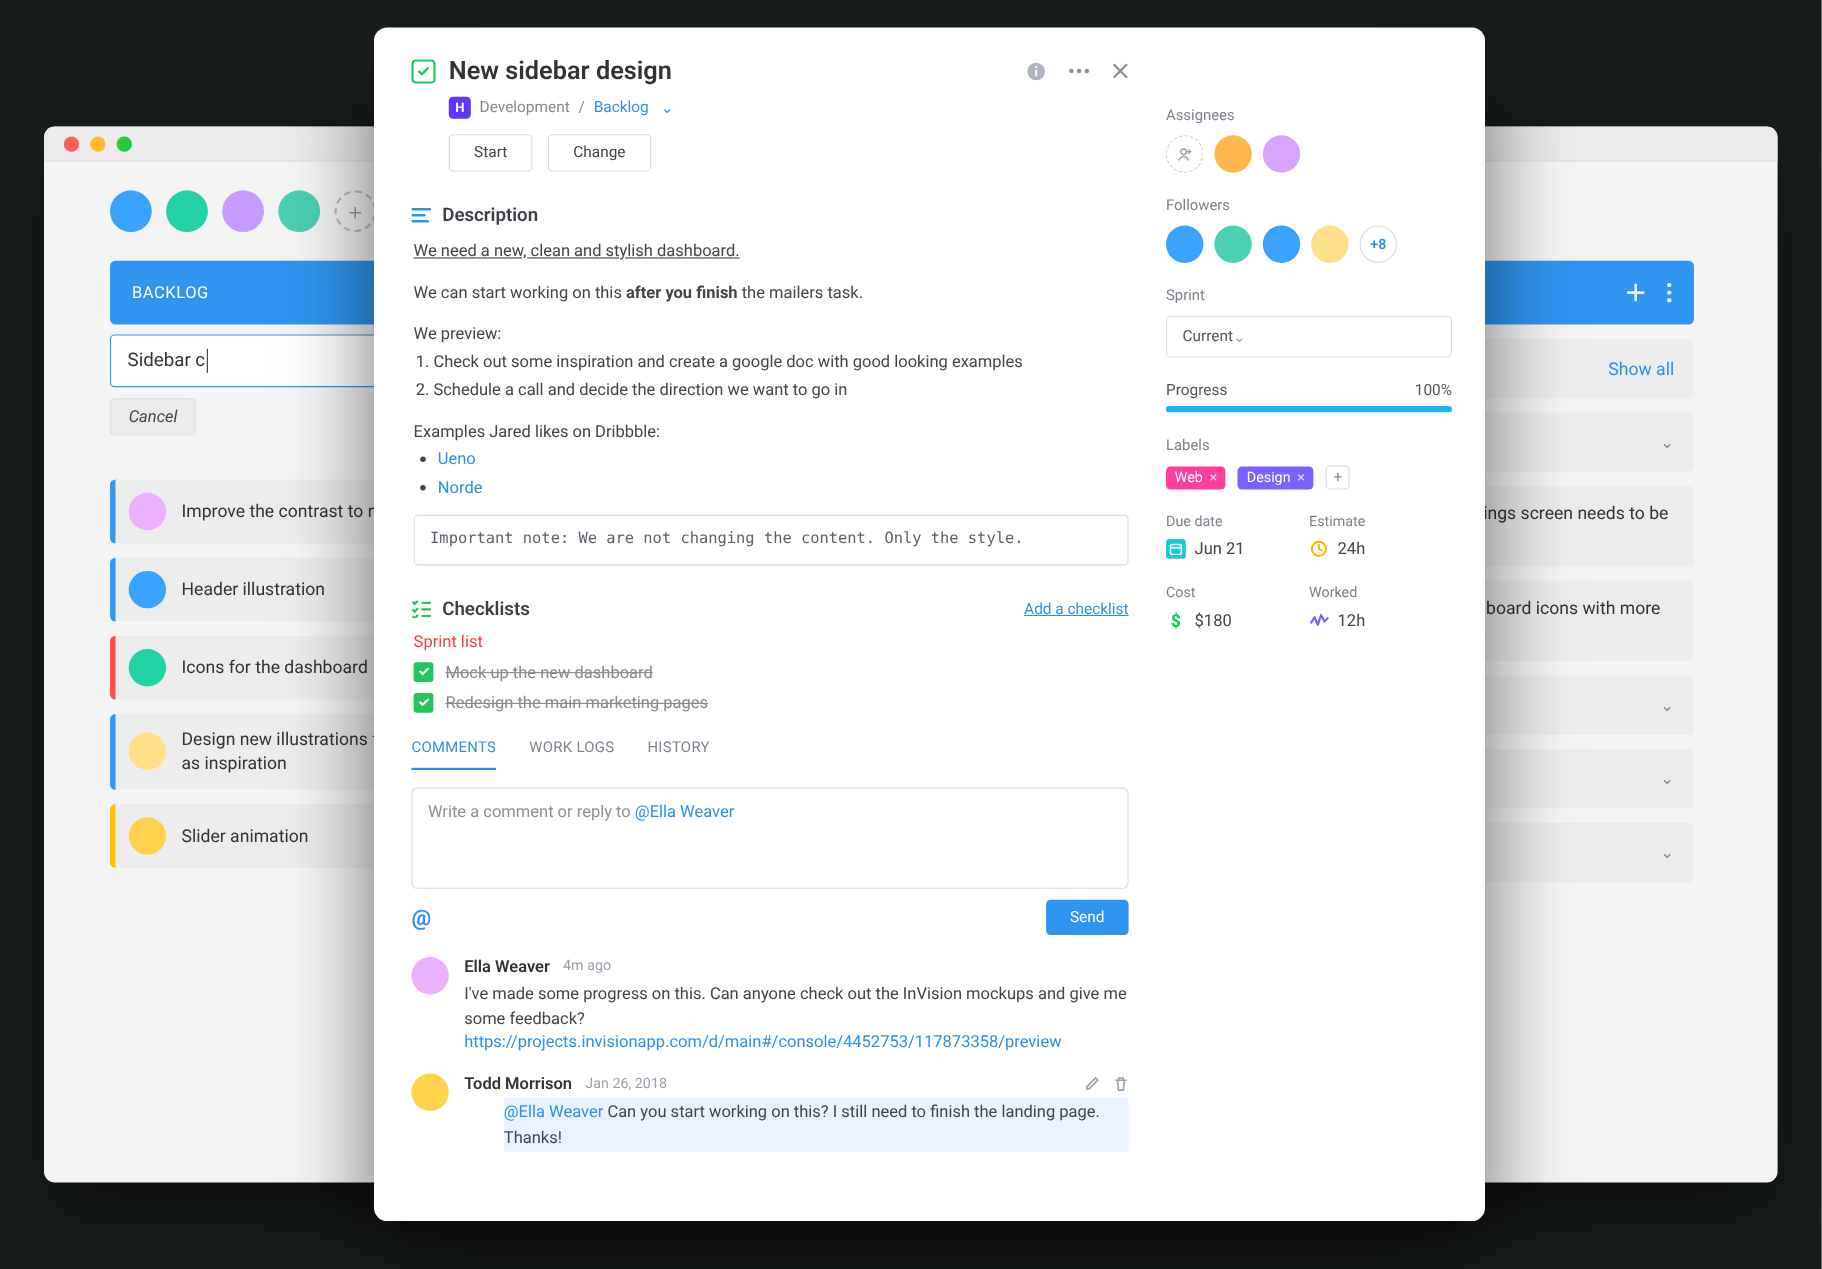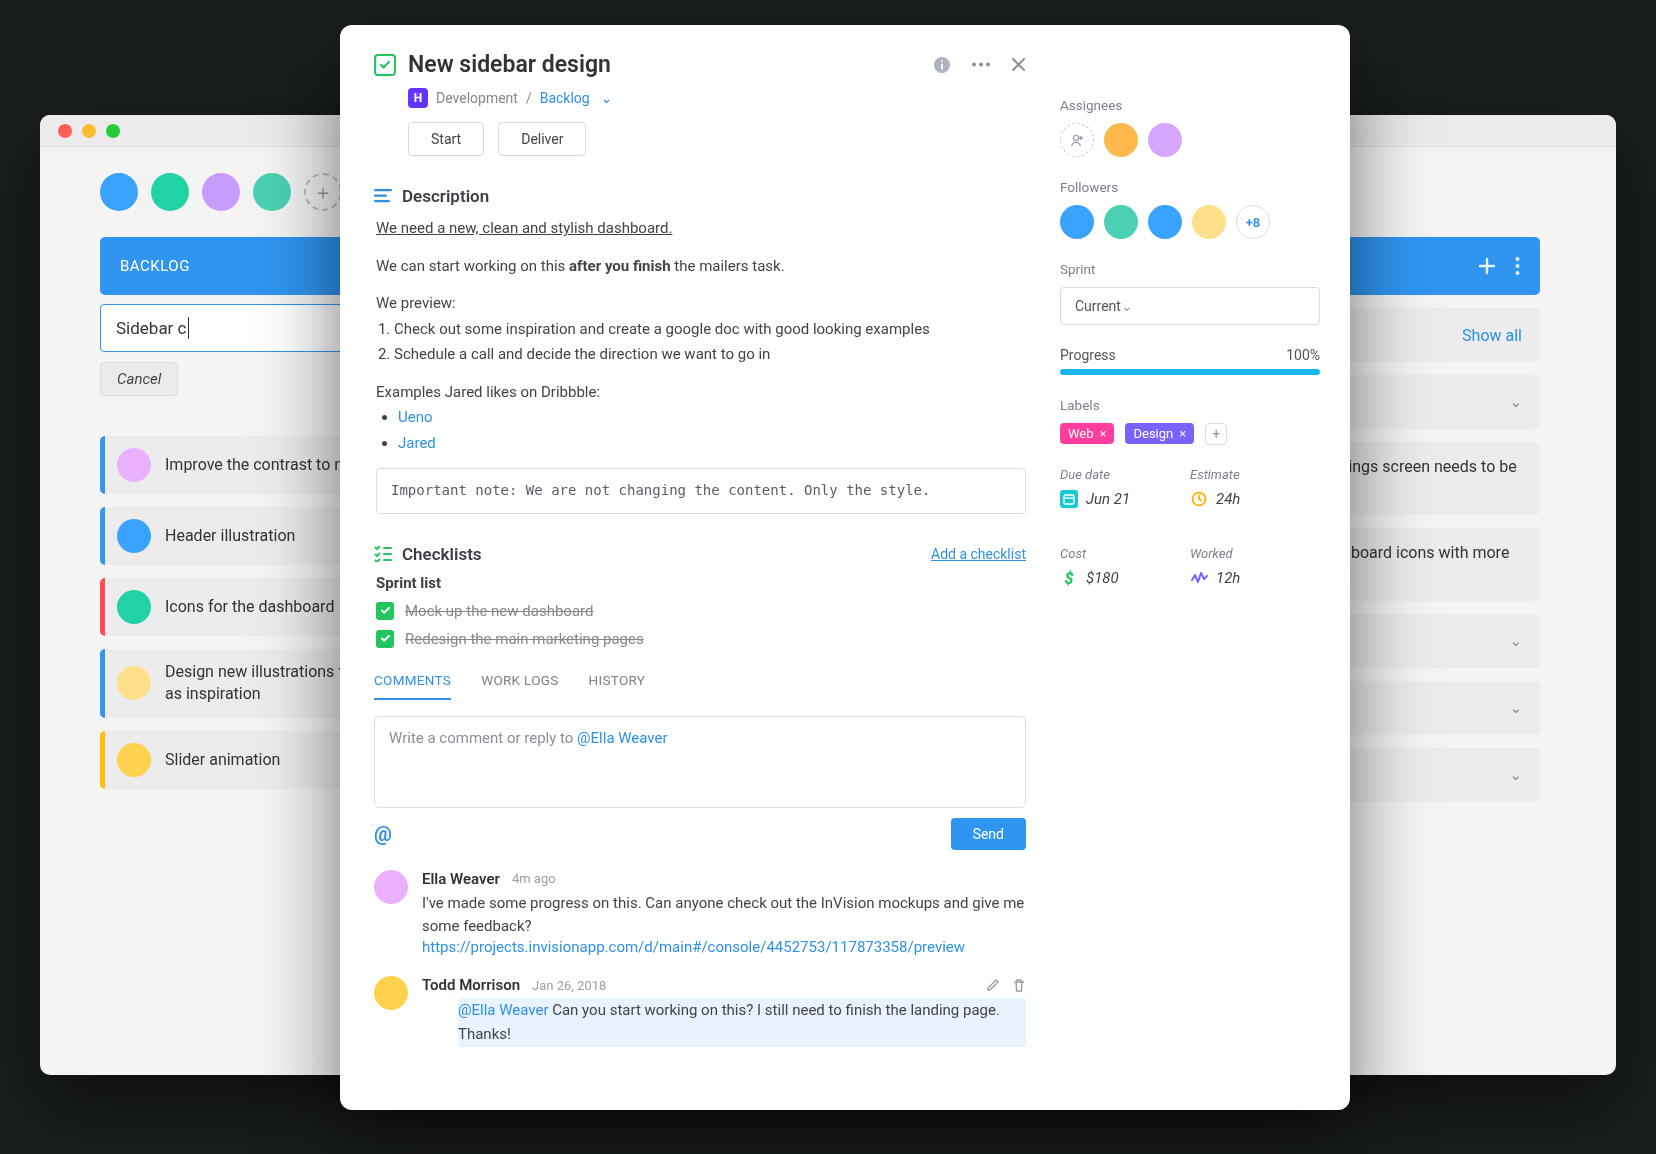--- a/index.html
+++ b/index.html
@@ -64,21 +64,21 @@
   .sec-head h3{font-size:17px;font-weight:600;color:#3b3f46;}
   .sec-head .right-link{margin-left:auto;color:#2e90e8;font-size:14px;}
 
   .desc{font-size:15px;color:#444;line-height:1.7;margin-left:2px;}
   .desc .under{text-decoration:underline;}
   .desc a{color:#2e90e8;text-decoration:none;}
   .desc ul,.desc ol{margin-left:20px;}
   .desc .bullet{list-style:disc;margin-left:22px;}
   .note{margin-top:12px;background:#fff;border:1px solid #d8dce2;border-radius:4px;padding:10px 14px;font-family:"SFMono-Regular",Menlo,Consolas,monospace;font-size:14px;color:#5a5f68;}
 
-  .chk-title{font-size:15px;font-weight:700;margin:6px 2px 10px;color:#404040;}
+  .chk-title{font-size:15px;font-weight:400;margin:6px 2px 10px;color:#ef4444;}
   .chk-item{display:flex;align-items:center;gap:11px;font-size:15px;color:#888;margin:10px 2px;}
   .cbox{width:18px;height:18px;background:#22c55e;border-radius:3px;display:flex;align-items:center;justify-content:center;color:#fff;}
   .strike{text-decoration:line-through;}
 
   .tabs{margin-top:24px;display:flex;gap:30px;font-size:13.5px;color:#7c818b;letter-spacing:.3px;}
   .tabs .tab{padding-bottom:10px;}
   .tabs .tab.active{color:#2e90e8;border-bottom:2px solid #2e90e8;}
 
   .comment-box{margin-top:16px;border:1px solid #d8dce2;border-radius:5px;height:92px;padding:12px 14px;font-size:15px;color:#8a8f98;}
   .comment-box .mention{color:#2e90e8;}
@@ -104,21 +104,21 @@
   .more-pill{width:34px;height:34px;border:1px solid #d8dce2;border-radius:50%;display:flex;align-items:center;justify-content:center;color:#2e90e8;font-size:13px;font-weight:600;}
   .select{border:1px solid #d8dce2;border-radius:4px;height:38px;display:flex;align-items:center;padding:0 14px;font-size:14px;color:#555;}
   .select .chev{color:#9aa0aa;}
   .prog-row{display:flex;justify-content:space-between;font-size:14px;color:#555;margin-bottom:6px;}
   .prog-bar{height:6px;background:#e6e9ee;border-radius:3px;overflow:hidden;}
   .prog-fill{height:100%;background:#18b6f0;width:100%;}
   .pill{display:inline-flex;align-items:center;gap:6px;border-radius:4px;padding:3px 8px;font-size:13px;color:#fff;margin-right:7px;}
   .pill .x{font-size:13px;opacity:.85;}
   .p-pink{background:#ff3e9e;} .p-purple{background:#7b61ff;}
   .pill-add{width:22px;height:22px;border:1px solid #d8dce2;border-radius:4px;display:inline-flex;align-items:center;justify-content:center;color:#8a8f98;font-size:14px;vertical-align:top;}
-  .meta-grid{display:grid;grid-template-columns:1fr 1fr;row-gap:38px;font-style:italic;}
+  .meta-grid{display:grid;grid-template-columns:1fr 1fr;row-gap:24px;}
   .meta-item .lbl{font-size:13px;color:#7c818b;margin-bottom:8px;}
   .meta-item .val{display:flex;align-items:center;gap:8px;font-size:15px;color:#444;}
   .ic16{width:18px;height:18px;display:flex;align-items:center;justify-content:center;border-radius:3px;}
 
   
   .bg0{background:#3aa3ff;} .bg1{background:#23d2a4;} .bg2{background:#c79bff;} .bg3{background:#4bd0b3;}
   .bg4{background:#ffb84d;} .bg5{background:#d6a6ff;} .bg6{background:#4bd0b3;} .bg7{background:#ffe08a;}
   .bg8{background:#e9b1ff;} .bg9{background:#ffd24d;}
 
   
@@ -286,21 +286,21 @@
     <div class="crumb">
       <span class="tag">H</span>
       <span>Development</span>
       <span>/</span>
       <a href="#">Backlog</a>
       <span class="dn">⌄</span>
     </div>
 
     <div class="btn-row">
       <button class="btn-outline">Start</button>
-      <button class="btn-outline">Deliver</button>
+      <button class="btn-outline">Change</button>
     </div>
 
     <div class="section">
       <div class="sec-head">
         <span class="ic">
           <svg width="18" height="14" viewBox="0 0 18 14">
               <rect width="18" height="2.3" rx="1.1" fill="#2e90e8"></rect>
               <rect y="5.5" width="13" height="2.3" rx="1.1" fill="#2e90e8"></rect>
               <rect y="11" width="16" height="2.3" rx="1.1" fill="#2e90e8"></rect>
             </svg>
@@ -313,21 +313,21 @@
           <span>We can start working on this </span><strong>after you finish</strong><span> the mailers task.</span>
         </p>
         <p style="margin-top:12px">We preview:</p>
         <ol style="margin-left:18px">
           <li>Check out some inspiration and create a google doc with good looking examples</li>
           <li>Schedule a call and decide the direction we want to go in</li>
         </ol>
         <p style="margin-top:12px">Examples Jared likes on Dribbble:</p>
         <ul class="bullet">
           <li><a href="#">Ueno</a></li>
-          <li><a href="#">Jared</a></li>
+          <li><a href="#">Norde</a></li>
         </ul>
         <div class="note">Important note: We are not changing the content. Only the style.</div>
       </div>
     </div>
 
     <div class="section">
       <div class="sec-head">
         <span class="ic">
           <svg width="18" height="16" viewBox="0 0 18 16">
               <path d="M1 2l2 2 3-3M1 9l2 2 3-3M1 15l2 2 3-3" stroke="#22c55e" stroke-width="2" fill="none" transform="translate(0 -1)"></path>

